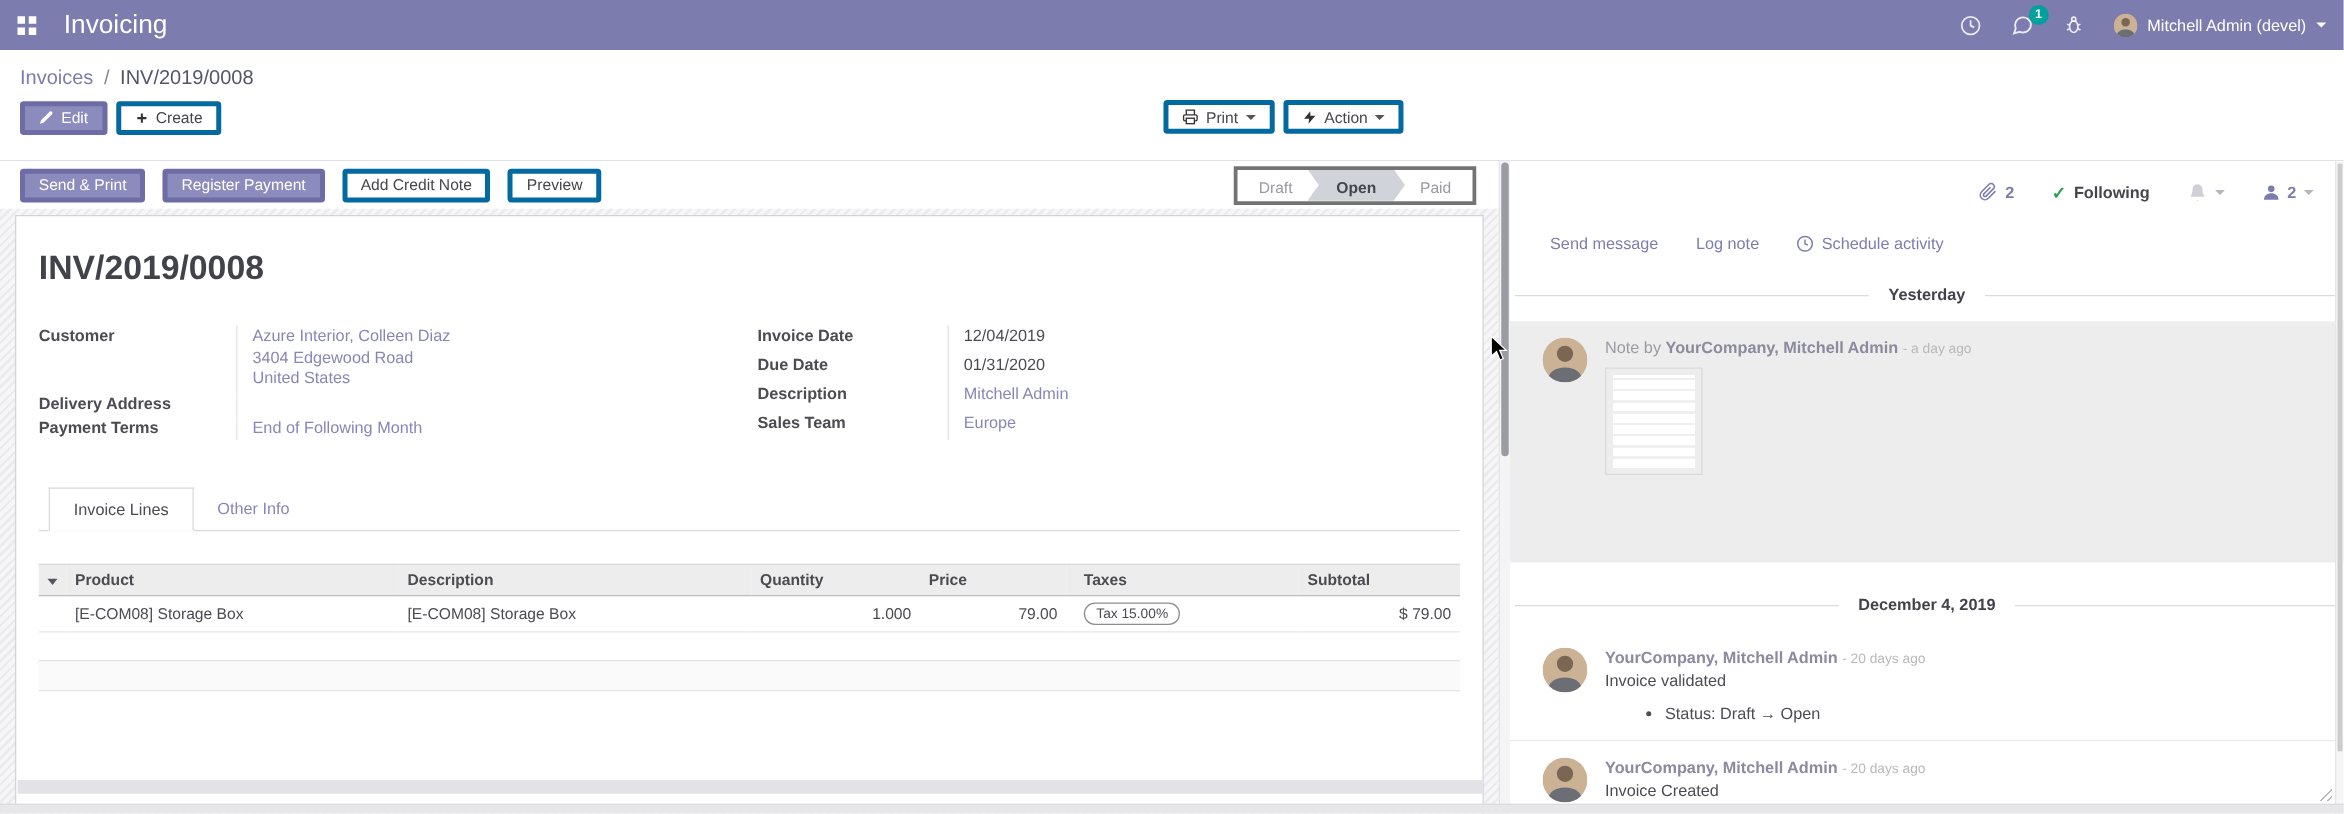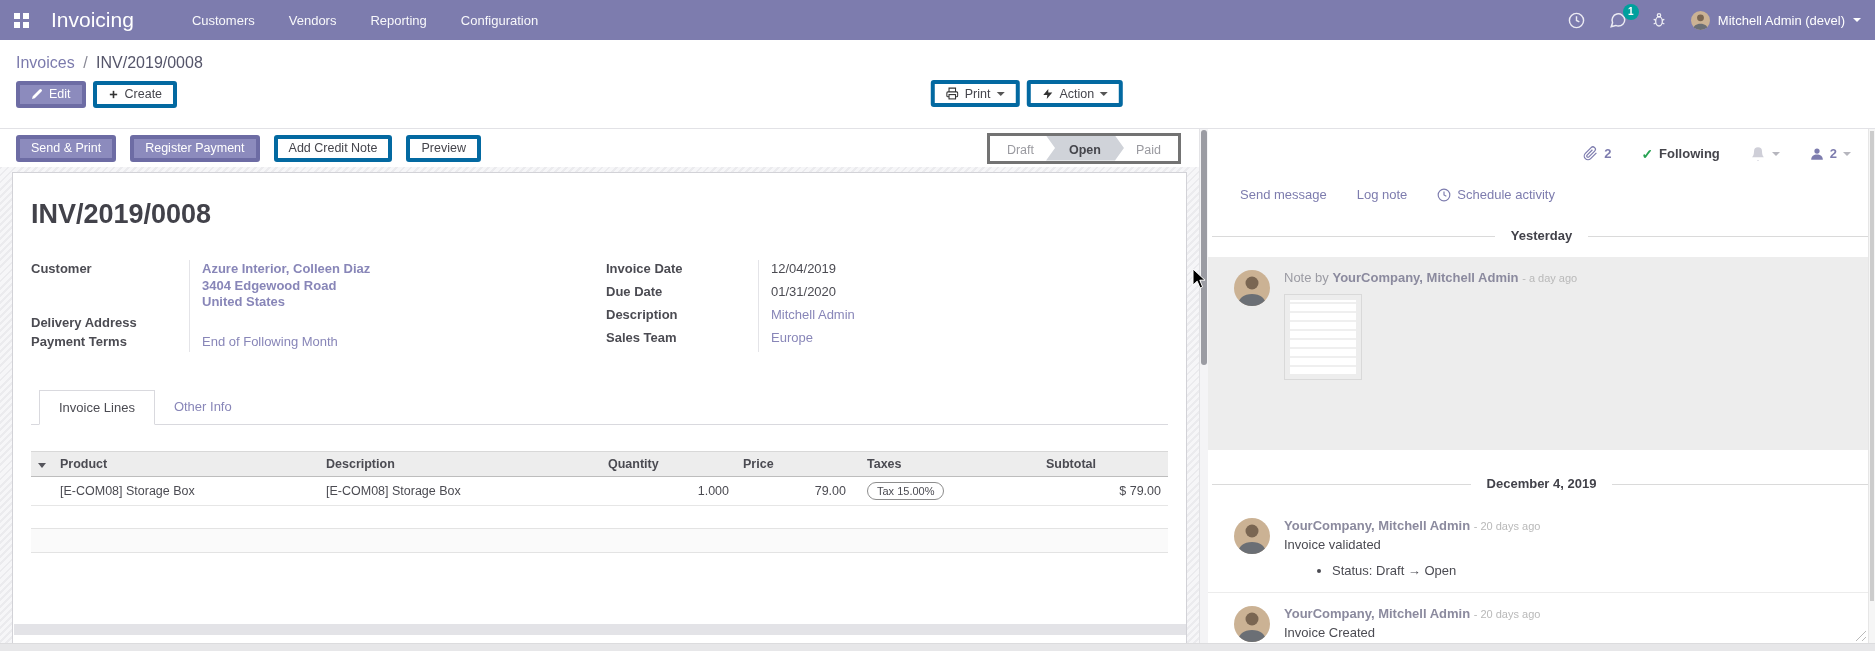--- a/index.html
+++ b/index.html
@@ -59,21 +59,21 @@
     background:repeating-linear-gradient(135deg,#ebebee 0 2px,#f6f6f8 2px 5px); }
   .sheet { background:#fff; border:1px solid #d2d2d7; border-bottom:none; height:100%; padding:26px 18px 0; }
   .sheet-title { font-size:27px; font-weight:700; color:#42424a; }
   .sheet-fields { display:flex; margin-top:30px; }
   .fgroup { display:grid; }
   .fgroup-left { width:575px; grid-template-columns:158px 1fr; }
   .fgroup-right { width:520px; grid-template-columns:152px 1fr; }
   .flabel { font-weight:700; color:#4b4b52; padding:1px 0 3px; font-size:13px; }
   .fvalue { border-left:1px solid #e4e4e8; padding:1px 0 3px 12px; font-size:13px; min-height:18px; }
   .flink { color:#8886b8; cursor:pointer; }
-  .fvalue div { line-height:16.5px;font-weight:bold; }
+  .fvalue div { line-height:16.5px; }
   .fgroup-right .fvalue, .fgroup-right .flabel { line-height:15px; }
 
   
   .tabs { margin-top:38px; border-bottom:1px solid #d9d9de; display:flex; padding-left:8px; }
   .tab { padding:9px 19px; font-size:13px; cursor:pointer; }
   .tab.active { background:#fff; border:1px solid #d9d9de; border-bottom:1px solid #fff; margin-bottom:-1px; color:#4b4b52; }
   .tab.inactive { color:#8886b8; }
 
   
   table.lines { width:100%; border-collapse:collapse; margin-top:26px; font-size:12.5px; }
@@ -125,26 +125,20 @@
 <body>
 
 <div class="navbar">
   <div class="apps-icon">
       <span></span>
       <span></span>
       <span></span>
       <span></span>
     </div>
   <div class="brand">Invoicing</div>
-  <div class="nav-menus">
-    <span class="nav-menu">Customers</span>
-    <span class="nav-menu">Vendors</span>
-    <span class="nav-menu">Reporting</span>
-    <span class="nav-menu">Configuration</span>
-  </div>
   <div class="systray">
     <span class="sys-icon">
       <svg width="17" height="17" viewBox="0 0 24 24" fill="none" stroke="currentColor" stroke-width="2">
           <circle cx="12" cy="12" r="10"></circle>
           <polyline points="12 6 12 12 16 14"></polyline>
         </svg>
     </span>
     <span class="sys-icon">
       <svg width="18" height="18" viewBox="0 0 24 24" fill="none" stroke="currentColor" stroke-width="2">
           <path d="M21 11.5a8.38 8.38 0 0 1-8.5 8.5 8.5 8.5 0 0 1-3.5-.76L3 21l1.76-5.24A8.5 8.5 0 1 1 21 11.5z"></path>

